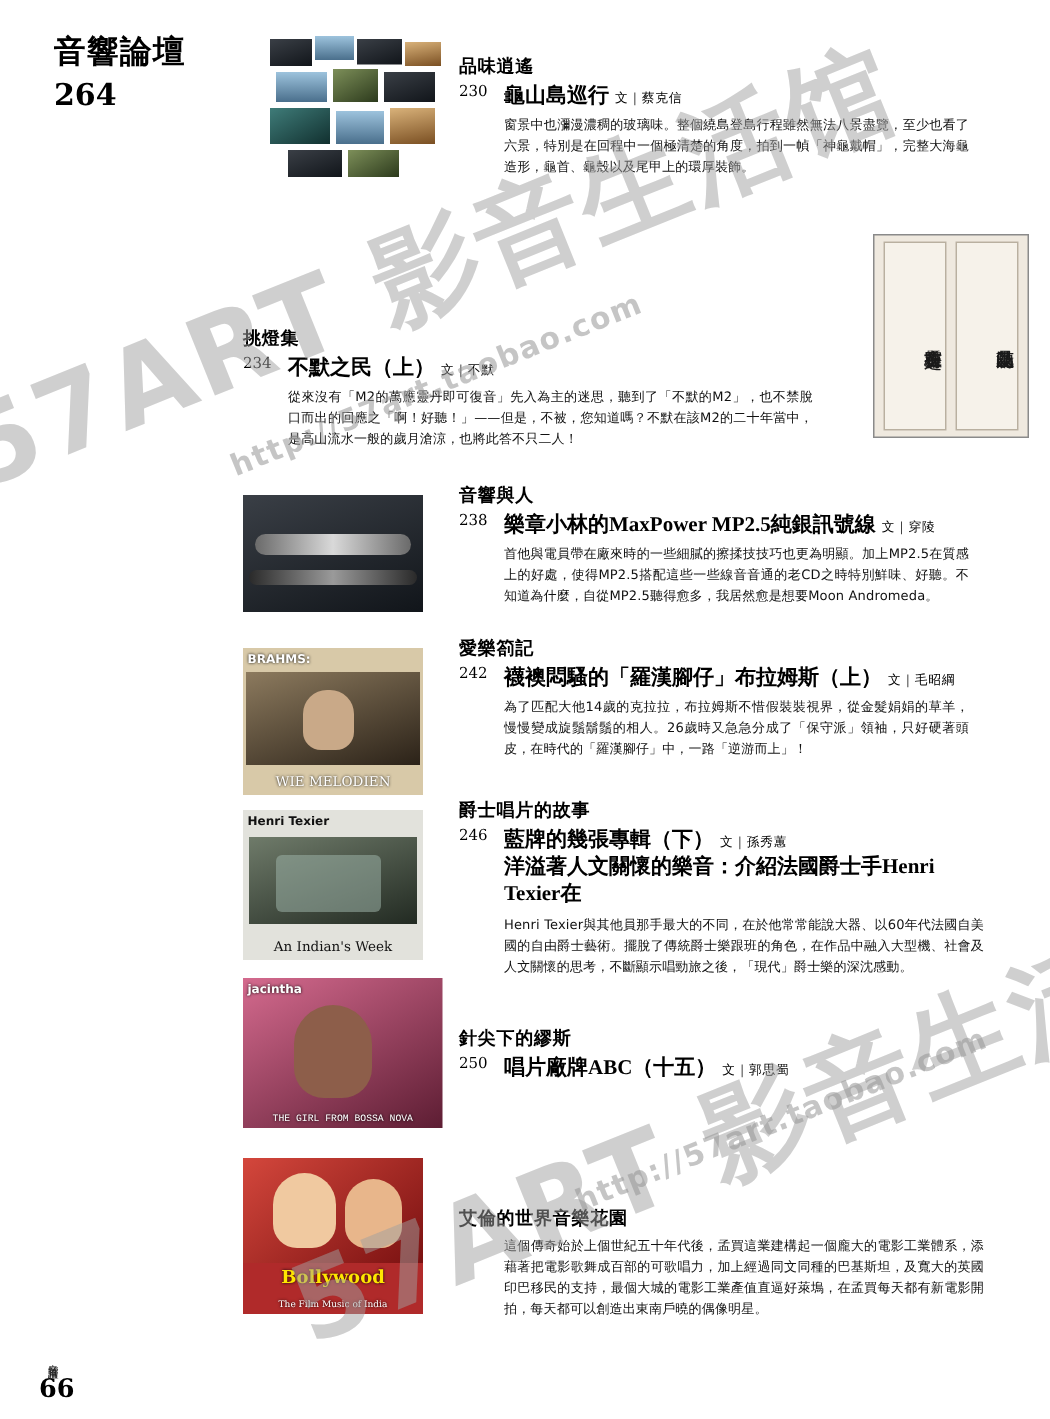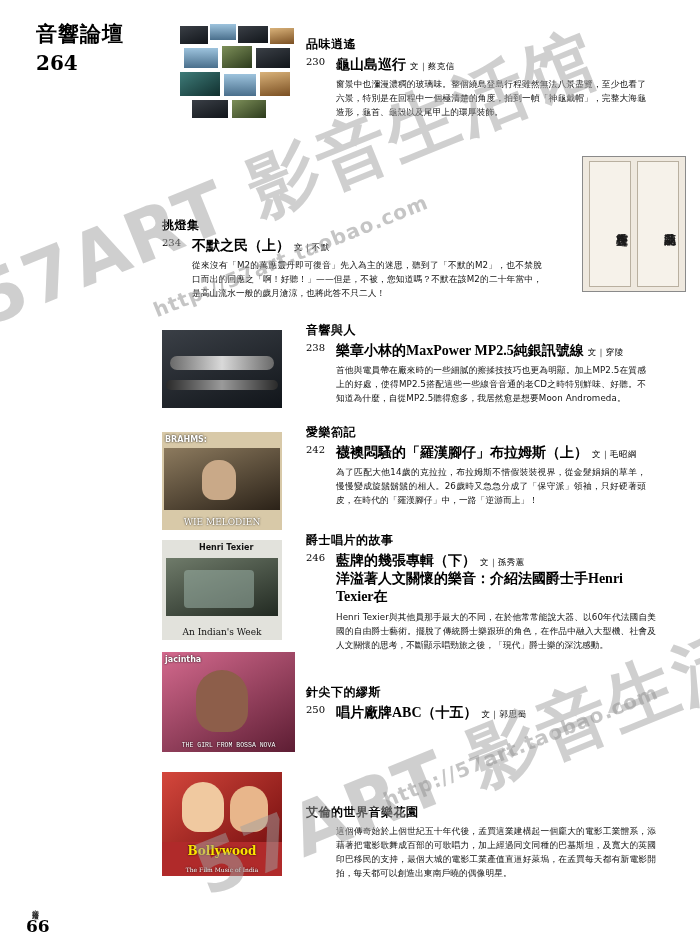--- a/index.html
+++ b/index.html
@@ -276,21 +276,21 @@
     <div class="headline-row">
       <div class="pageno">242</div>
       <div class="headline">
         <span>襪襖悶騷的「羅漢腳仔」布拉姆斯（上）</span><span class="byline">文｜毛昭綱</span>
       </div>
     </div>
     <div class="blurb indent-body">為了匹配大他14歲的克拉拉，布拉姆斯不惜假裝裝視界，從金髮娟娟的草羊，慢慢變成旋鬚鬍鬚的相人。26歲時又急急分成了「保守派」領袖，只好硬著頭皮，在時代的「羅漢腳仔」中，一路「逆游而上」！</div>
   </div>
 
   <div class="thumb" style="left:162px; top:540px; width:120px; height:100px; background:#e2e2dc;">
-    <div class="cover-top" style="color:#111;text-shadow:none;margin-left:34px;">Henri Texier</div>
+    <div class="cover-top" style="color:#111;text-shadow:none;">Henri Texier</div>
     <div style="position:absolute;left:4px;top:18px;width:112px;height:58px;background:linear-gradient(160deg,#6f7b6a,#222a22);"></div>
     <div style="position:absolute;left:22px;top:30px;width:70px;height:38px;background:#9bb0a5;opacity:.55;border-radius:4px;"></div>
     <div class="cover-caption" style="color:#111;text-shadow:none;">An Indian's Week</div>
   </div>
   <div class="entry" style="left:306px; top:532px; width:350px;">
     <div class="section-label">爵士唱片的故事</div>
     <div class="headline-row">
       <div class="pageno">246</div>
       <div class="headline">
         <div><span class="sub">藍牌的幾張專輯（下）</span><span class="byline">文｜孫秀蕙</span></div>

